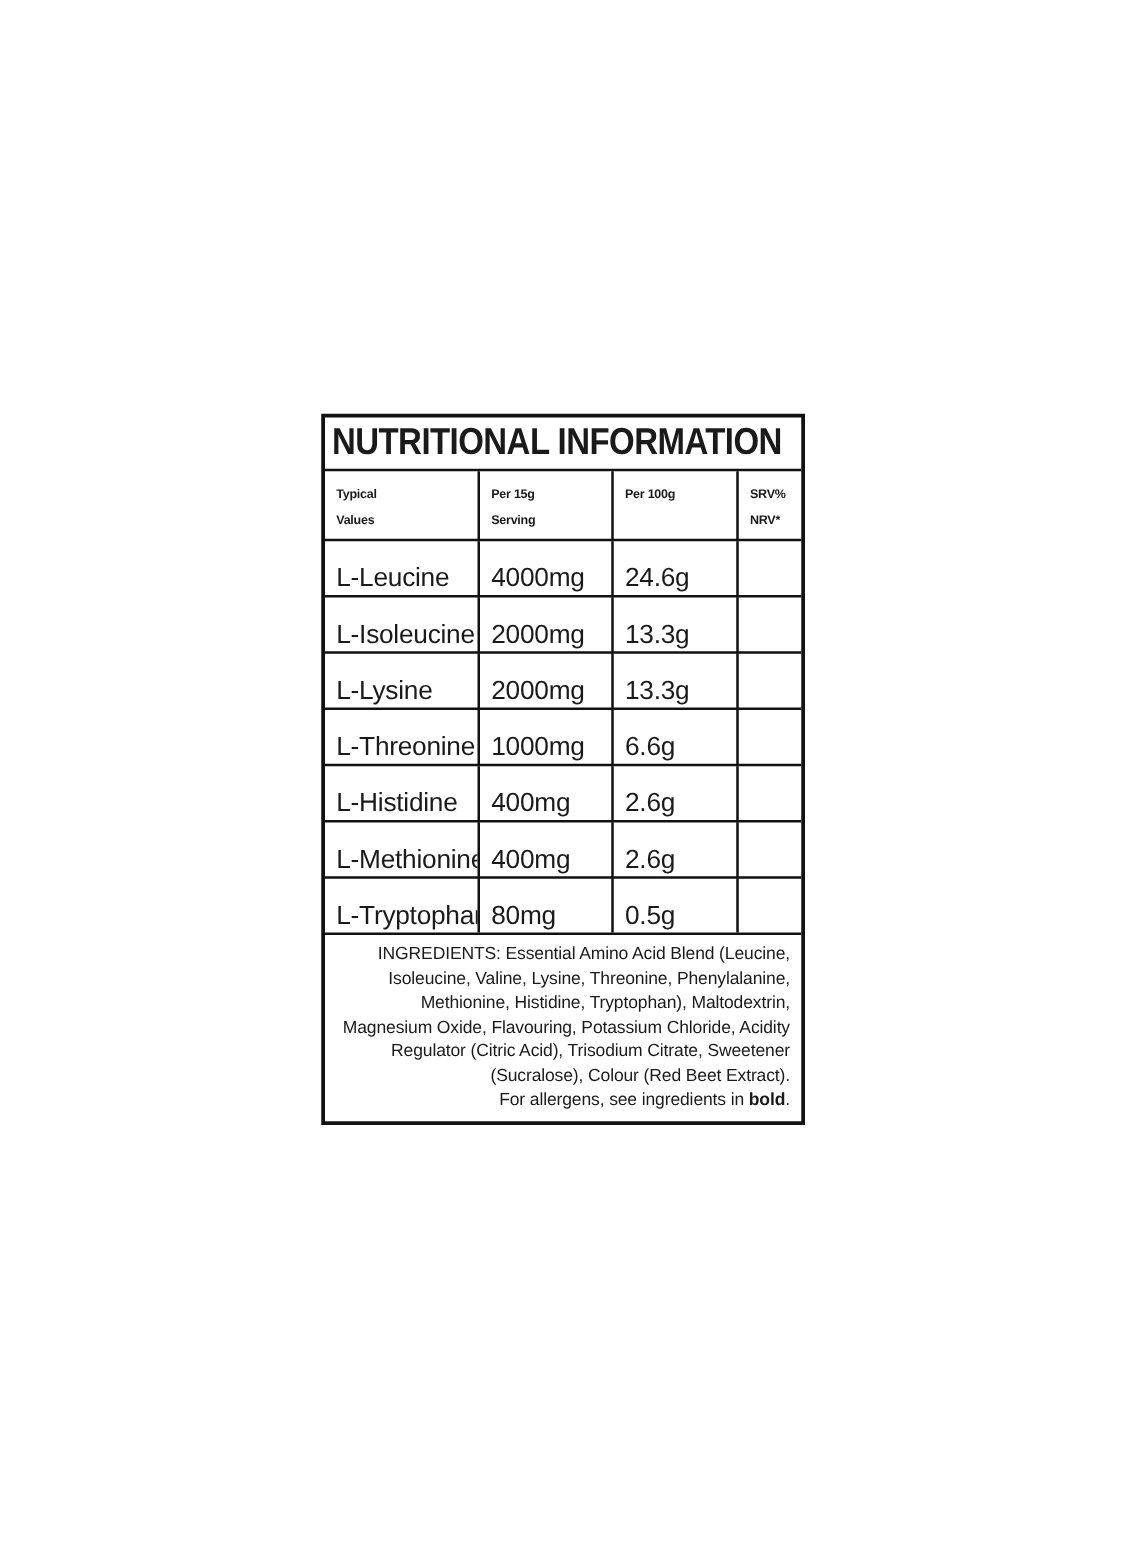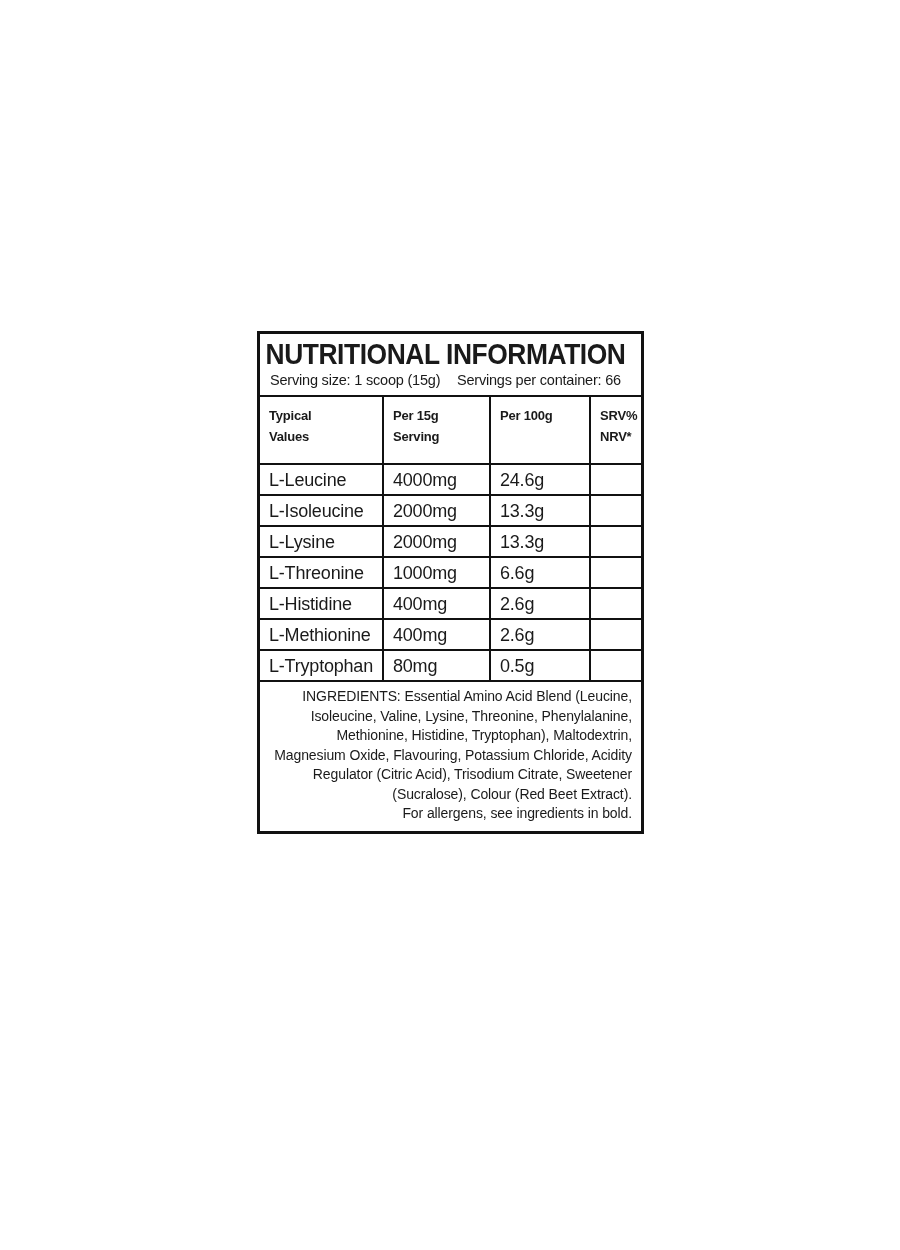--- a/index.html
+++ b/index.html
@@ -63,66 +63,62 @@
     border-collapse: collapse;
     border-style: hidden; 
     table-layout: fixed;
   }
   table.nutrition th,
   table.nutrition td {
     border: 2px solid #111111;
     text-align: left;
   }
   table.nutrition th {
-    font-size: 13px;
+    font-size: 10px;
     font-weight: 700;
     line-height: 21px;
     vertical-align: top;
-    padding: 8px 3px 16px 9px;
+    padding: 8px 3px 4px 9px;
     white-space: pre-line;
     letter-spacing: -0.2px;
   }
   table.nutrition td {
-    font-size: 18px;
+    font-size: 21px;
     height: 27px;
     vertical-align: middle;
-    padding: 2px 3px 0 9px;
+    padding: 16px 3px 0 9px;
     letter-spacing: -0.2px;
     white-space: nowrap;
     overflow: hidden;
   }
   
   .ingredients {
     border-top: 2px solid #111111;
     padding: 5px 9px 7px 9px;
     font-size: 14px;
     line-height: 19.5px;
     letter-spacing: -0.1px;
   }
   .ingredients p {
     margin: 0;
     text-align: right;
   }
   .ingredients b {
-    font-weight: 400;
+    font-weight: 700;
   }
 </style>
 </head>
 <body>
 
 <div class="canvas">
   <div class="label">
 
     <div class="label-header">
       <div class="label-title-wrap">
         <span class="label-title">NUTRITIONAL INFORMATION</span>
-      </div>
-      <div class="serving-row">
-        <span>Serving size: 1 scoop (15g)</span>
-        <span>Servings per container: 66</span>
       </div>
     </div>
 
     <table class="nutrition">
       <colgroup>
         <col style="width:123px">
         <col style="width:107px">
         <col style="width:100px">
         <col>
       </colgroup>

